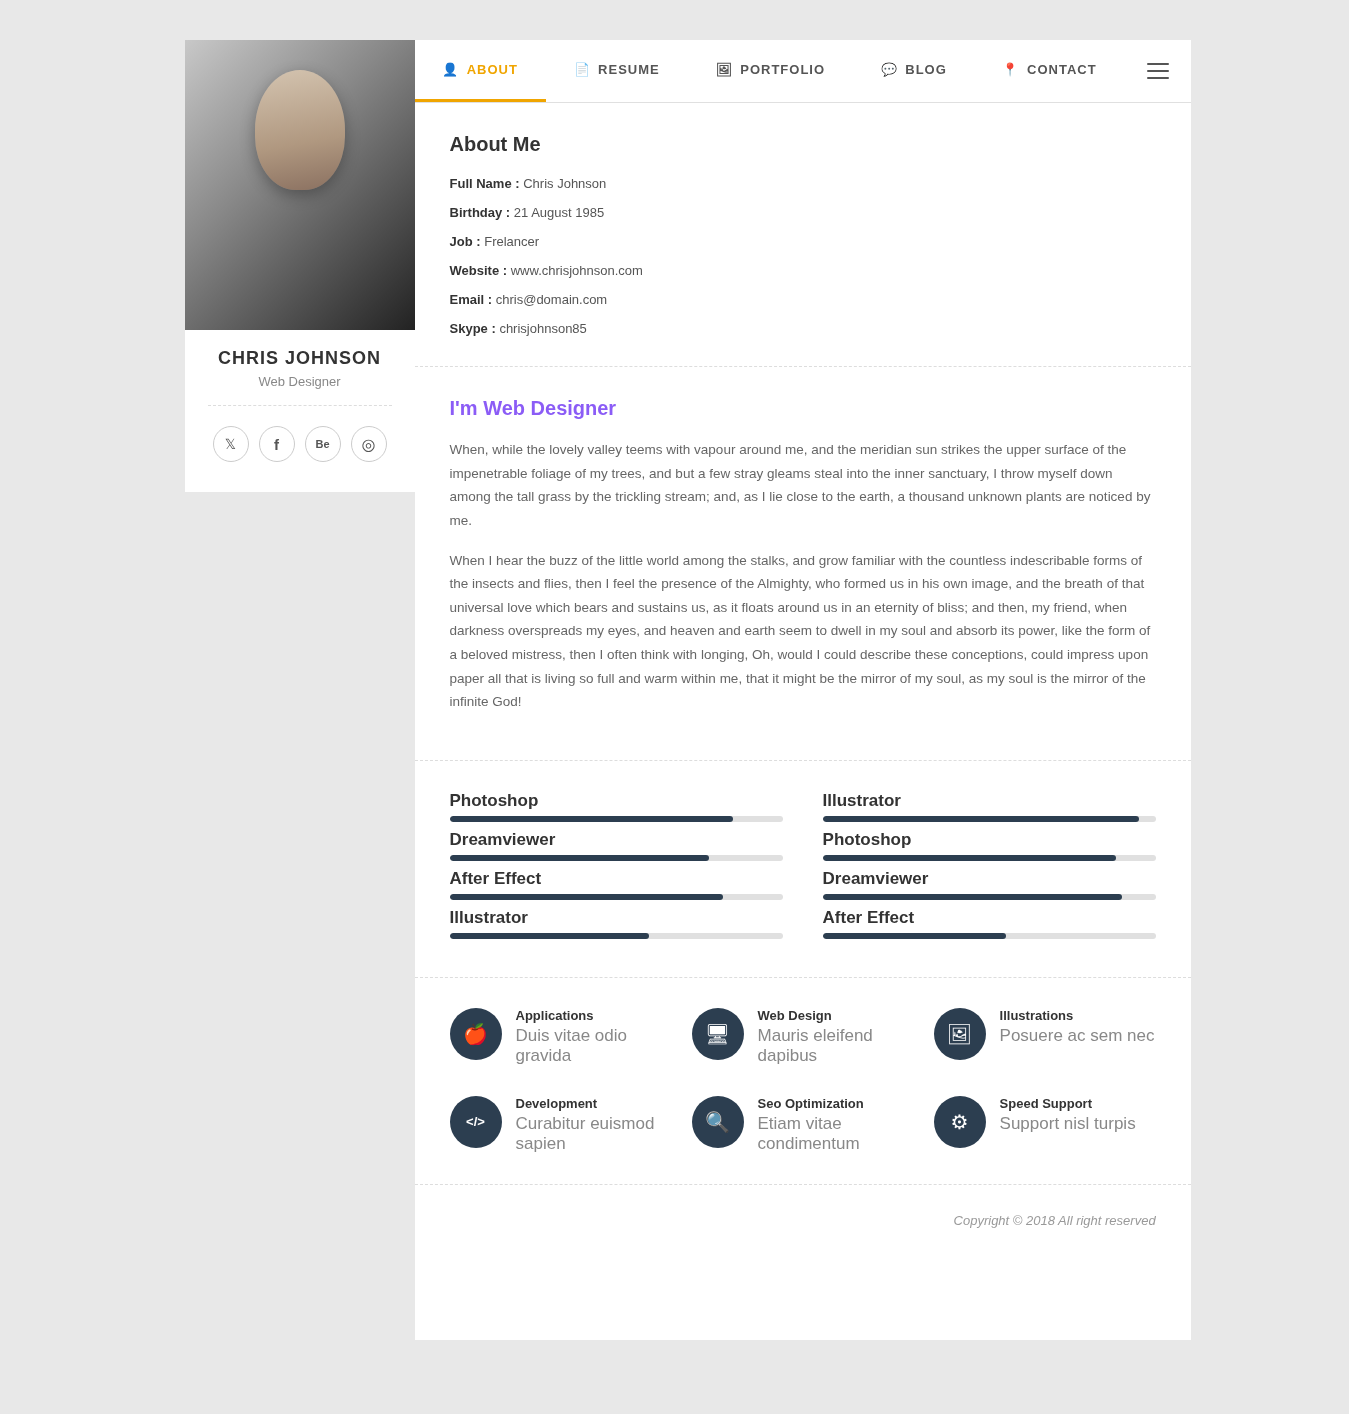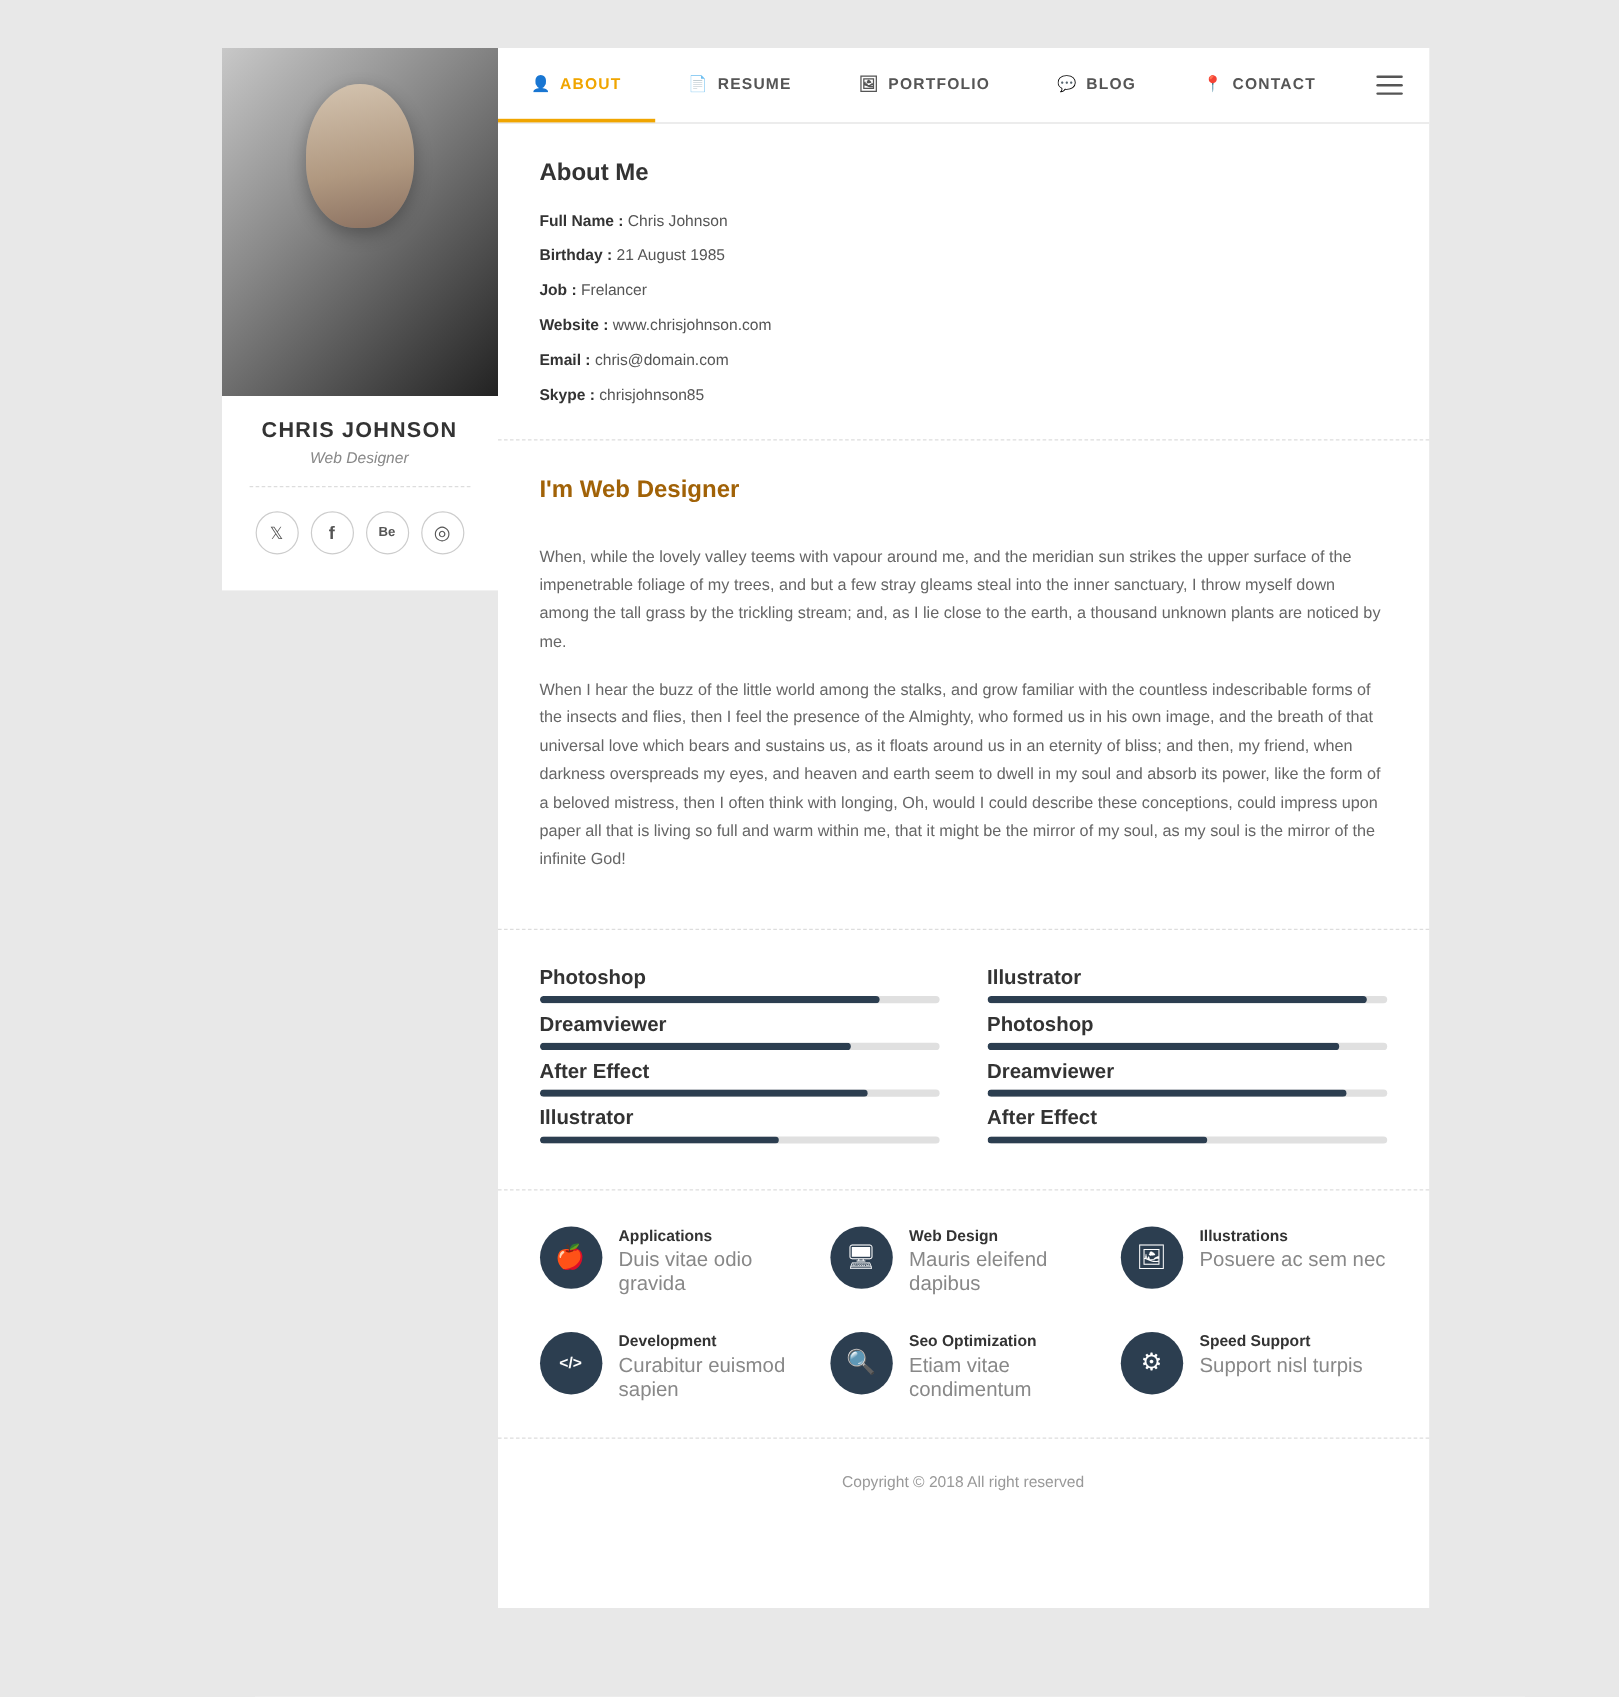--- a/index.html
+++ b/index.html
@@ -64,21 +64,20 @@
       letter-spacing: 1px;
       color: #333;
       margin-top: 18px;
       text-align: center;
     }
     .sidebar-title {
       font-size: 13px;
       color: #888;
       margin-top: 5px;
       text-align: left;
-      font-style: italic;
     }
     .sidebar-divider {
       width: 80%;
       border: none;
       border-top: 1px dashed #ddd;
       margin: 16px auto;
     }
     .sidebar-social {
       display: flex;
       gap: 10px;
@@ -180,22 +179,22 @@
     }
 
     
     .bio-section {
       padding: 30px 35px;
       border-bottom: 1px dashed #ddd;
     }
     .bio-title {
       font-size: 20px;
       font-weight: 600;
-      color: #a16207;
-      margin-bottom: 32px;
+      color: #8b5cf6;
+      margin-bottom: 18px;
     }
     .bio-text {
       font-size: 13.5px;
       color: #666;
       line-height: 1.75;
       margin-bottom: 16px;
     }
 
     
     .skills-section {
@@ -263,23 +262,24 @@
       margin-bottom: 3px;
     }
     .service-text .service-desc {
       font-size: 17px;
       color: #888;
     }
 
     
     .footer {
       padding: 28px 35px;
-      text-align: center;
+      text-align: right;
       font-size: 13px;
       color: #999;
+      font-style: italic;
     }
   </style>
 </head>
 <body>
 
 <div class="page-wrapper">
 
   <div class="sidebar">
     <div class="sidebar-photo">
       <div class="sidebar-photo-placeholder"></div>

